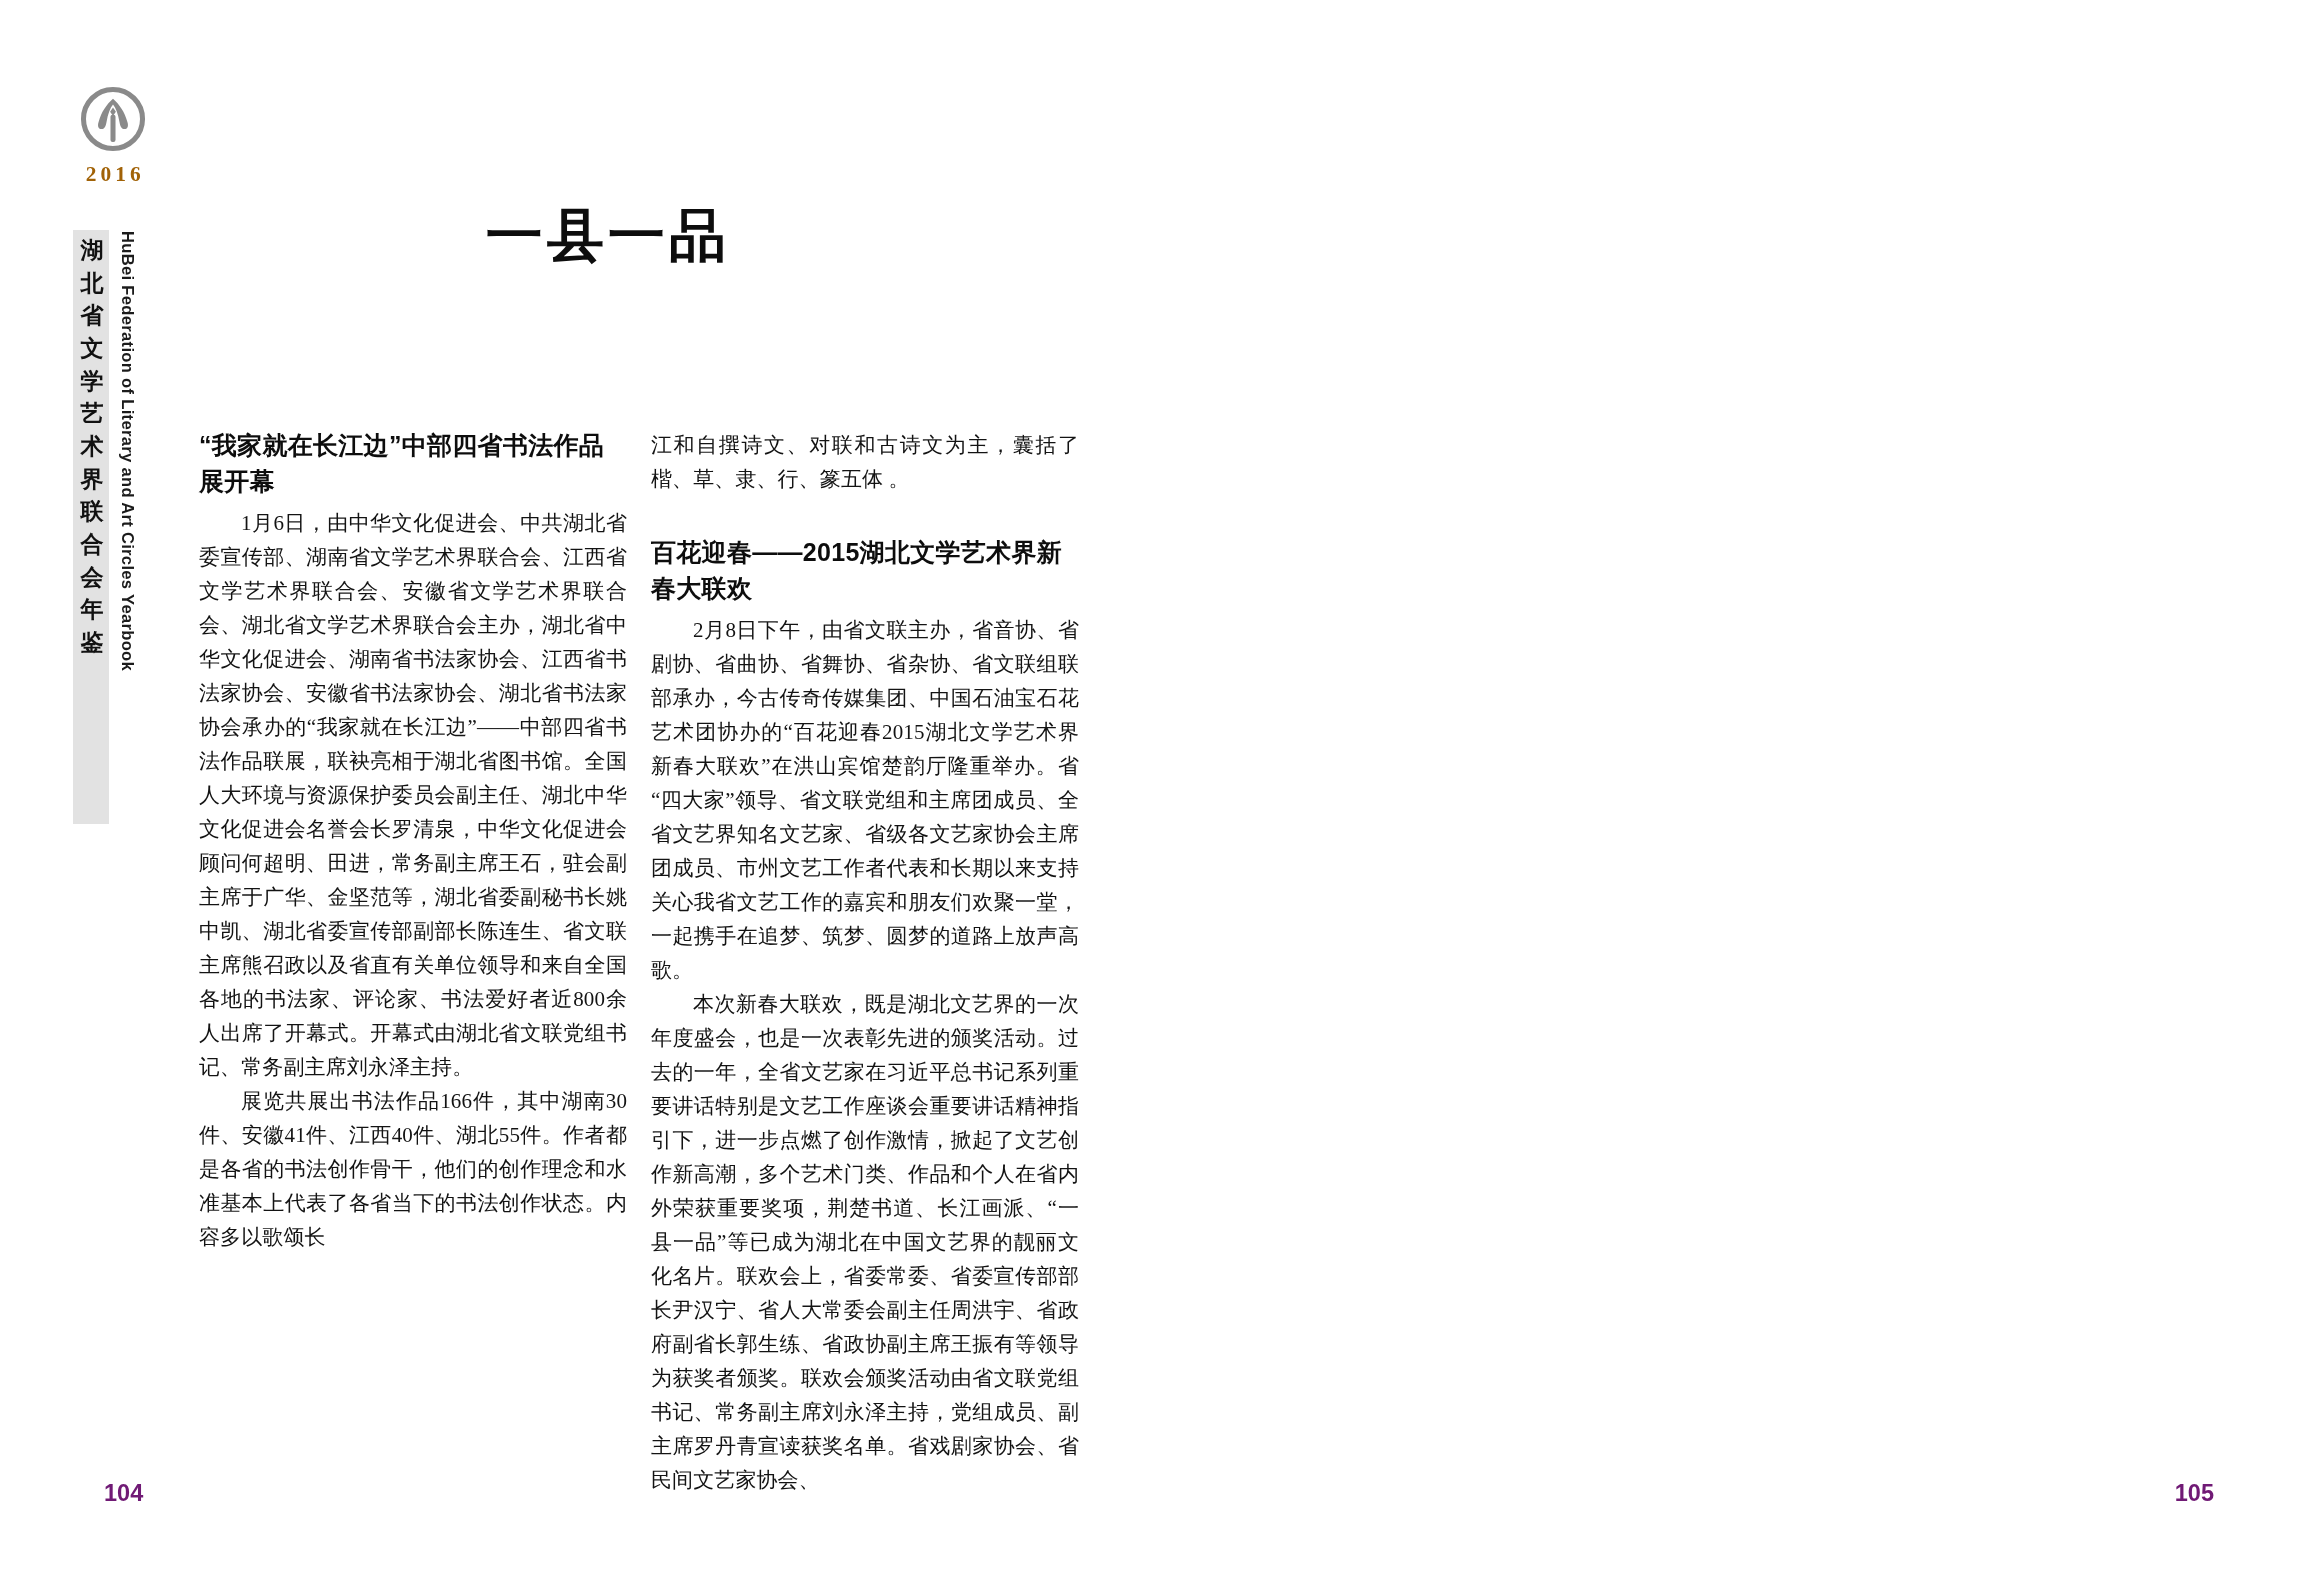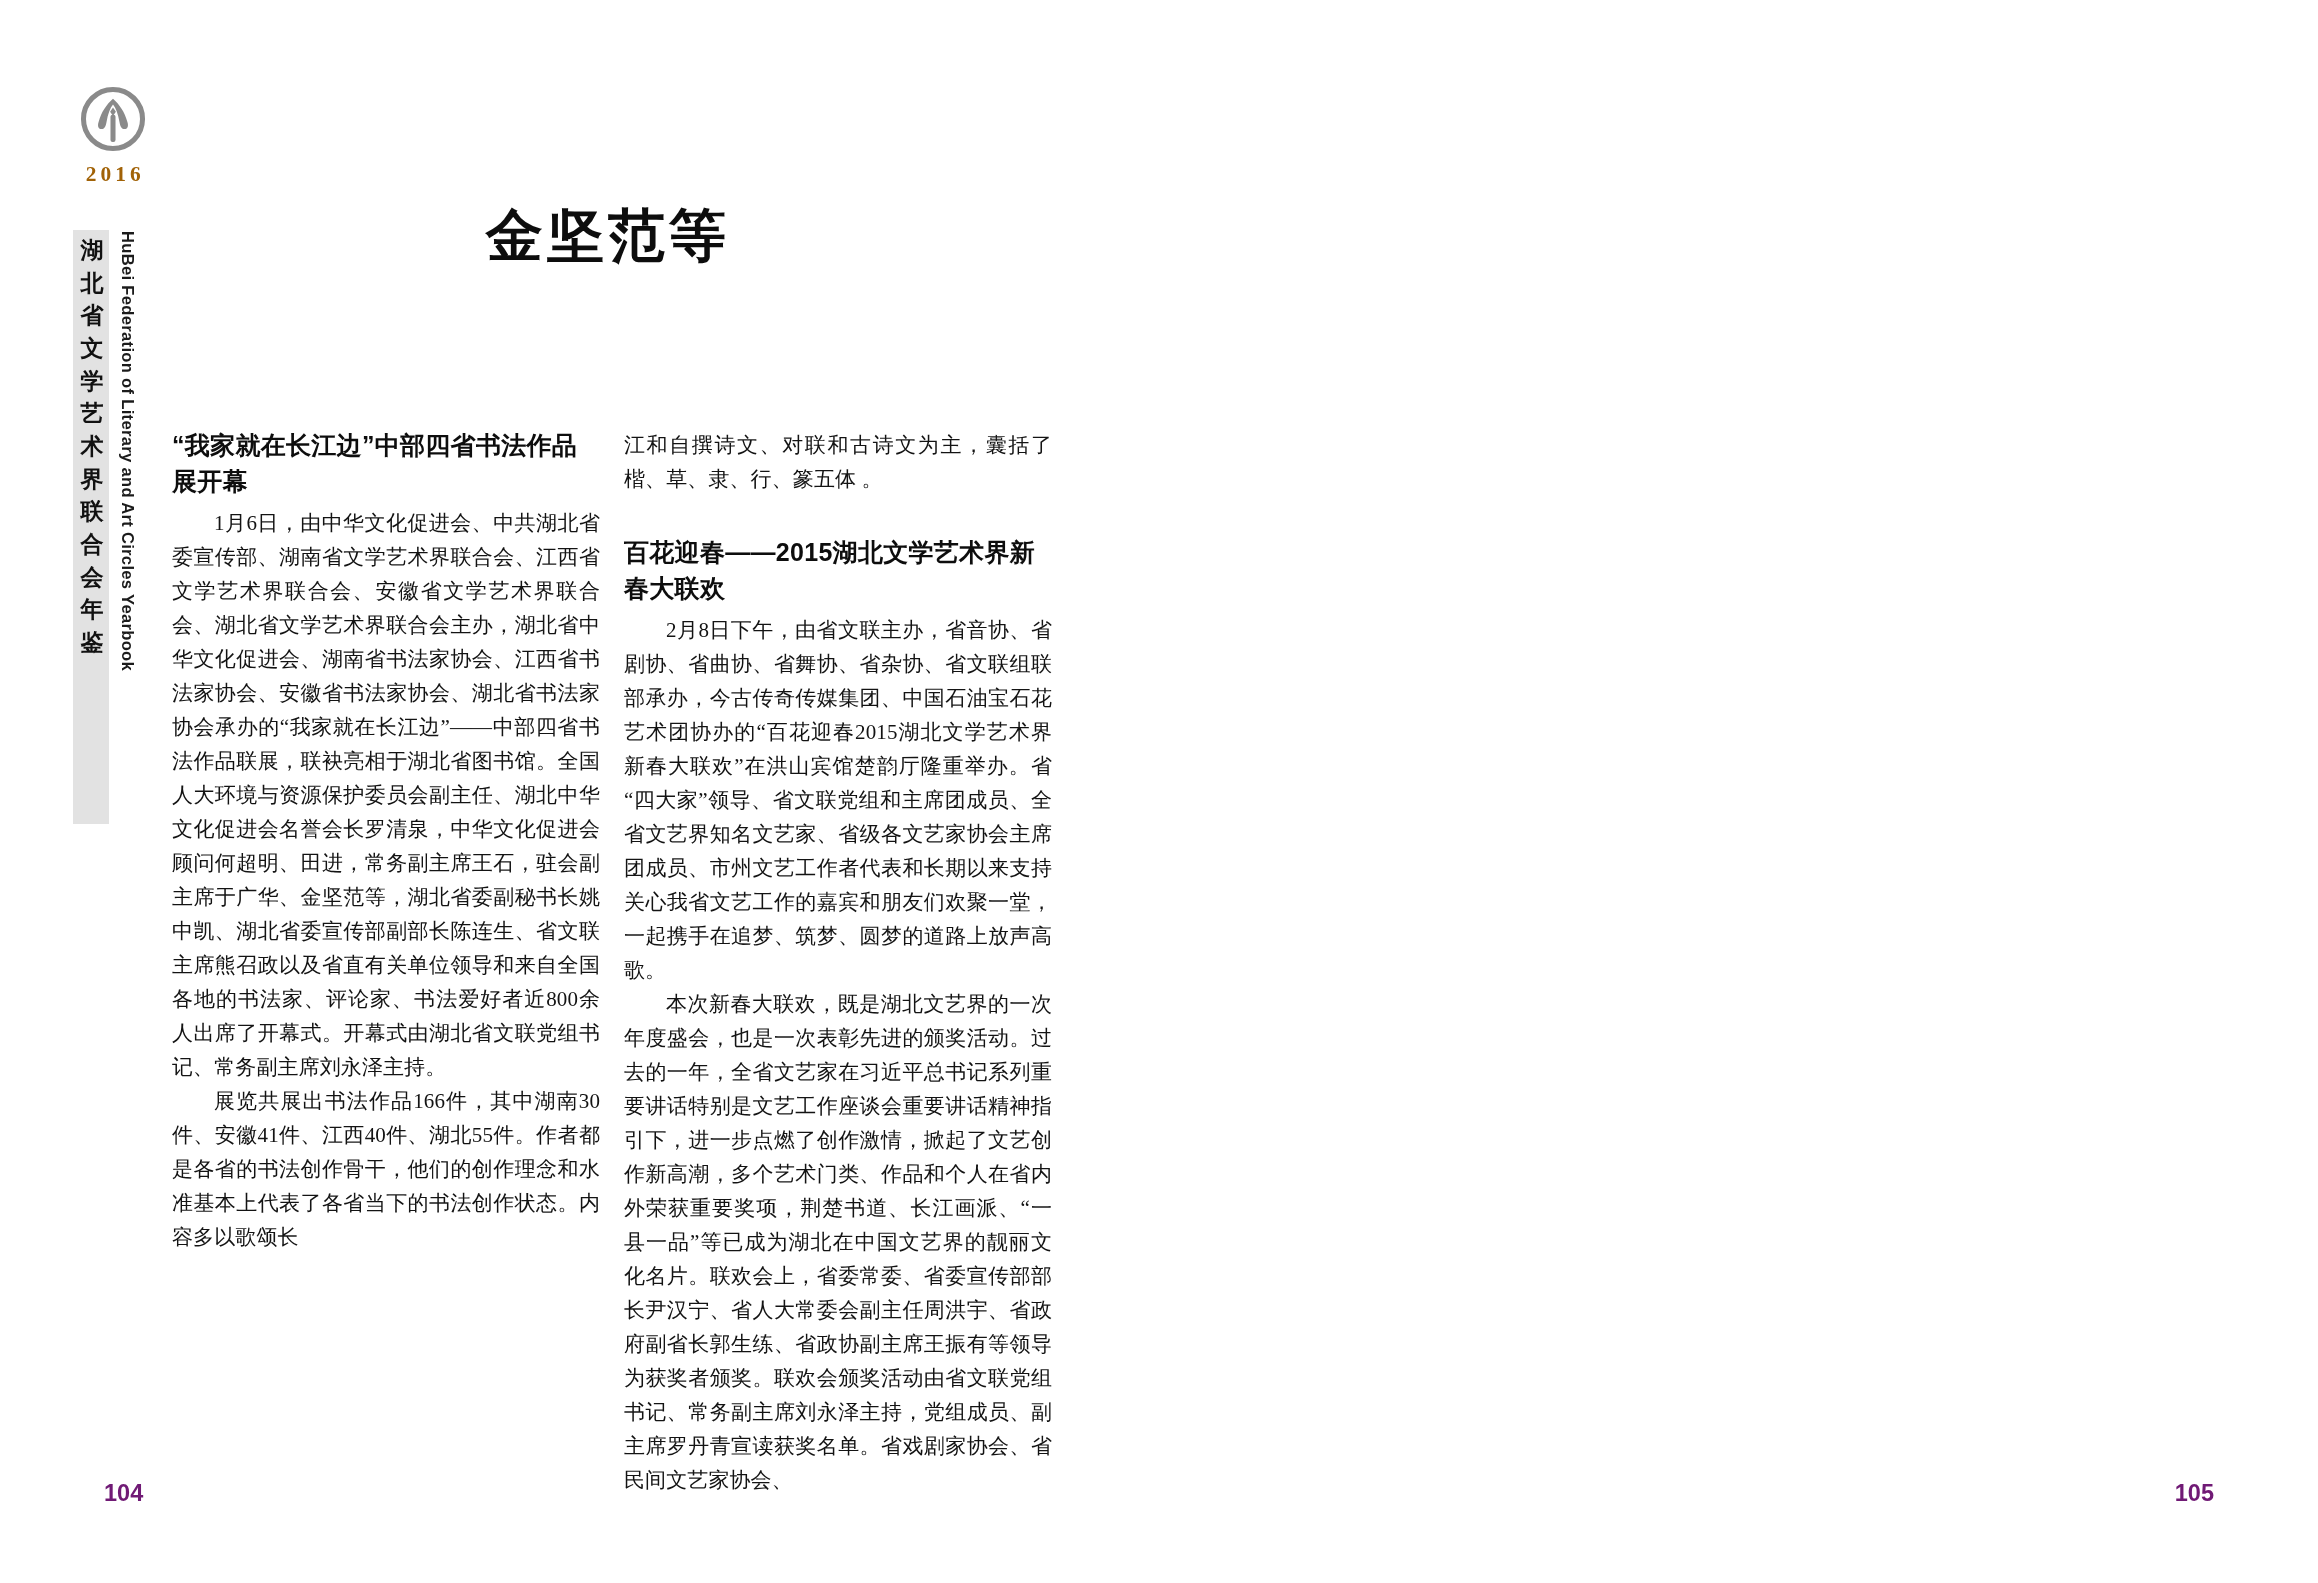--- a/index.html
+++ b/index.html
@@ -46,21 +46,21 @@
 
   
   .main-title{
     position:absolute;left:297px;top:198px;width:622px;
     font-family:"Liberation Sans","DejaVu Sans",sans-serif;
     font-weight:700;font-size:57px;letter-spacing:4.1px;color:#0d0d0d;
     text-align:center;
   }
 
   
-  .col{position:absolute;top:0;width:428px;}
+  .col{position:absolute;top:0;width:428px;margin-left:27px;}
   .col-1{left:172px;}
   .col-2{left:624px;}
 
   .col-1,.col-2{top:428px;}
 
   .art-head{
     font-family:"Liberation Sans","DejaVu Sans",sans-serif;
     font-weight:700;font-size:25px;line-height:1.42;
     letter-spacing:0.3px;color:#0d0d0d;
     margin:0 0 7px 0;
@@ -115,21 +115,21 @@
           <span>界</span>
           <span>联</span>
           <span>合</span>
           <span>会</span>
           <span>年</span>
           <span>鉴</span>
         </div>
       <div class="vert-en">HuBei Federation of Literary and Art Circles Yearbook</div>
     </div>
 
-    <div class="main-title">金坚范等</div>
+    <div class="main-title">一县一品</div>
 
     <div class="col col-1">
       <h2 class="art-head">“我家就在长江边”中部四省书法作品展开幕</h2>
       <p class="body">1月6日，由中华文化促进会、中共湖北省委宣传部、湖南省文学艺术界联合会、江西省文学艺术界联合会、安徽省文学艺术界联合会、湖北省文学艺术界联合会主办，湖北省中华文化促进会、湖南省书法家协会、江西省书法家协会、安徽省书法家协会、湖北省书法家协会承办的“我家就在长江边”——中部四省书法作品联展，联袂亮相于湖北省图书馆。全国人大环境与资源保护委员会副主任、湖北中华文化促进会名誉会长罗清泉，中华文化促进会顾问何超明、田进，常务副主席王石，驻会副主席于广华、金坚范等，湖北省委副秘书长姚中凯、湖北省委宣传部副部长陈连生、省文联主席熊召政以及省直有关单位领导和来自全国各地的书法家、评论家、书法爱好者近800余人出席了开幕式。开幕式由湖北省文联党组书记、常务副主席刘永泽主持。</p>
       <p class="body">展览共展出书法作品166件，其中湖南30件、安徽41件、江西40件、湖北55件。作者都是各省的书法创作骨干，他们的创作理念和水准基本上代表了各省当下的书法创作状态。内容多以歌颂长</p>
     </div>
 
     <div class="col col-2">
       <p class="body cont">江和自撰诗文、对联和古诗文为主，囊括了楷、草、隶、行、篆五体 。</p>
       <h2 class="art-head spaced">百花迎春——2015湖北文学艺术界新春大联欢</h2>

